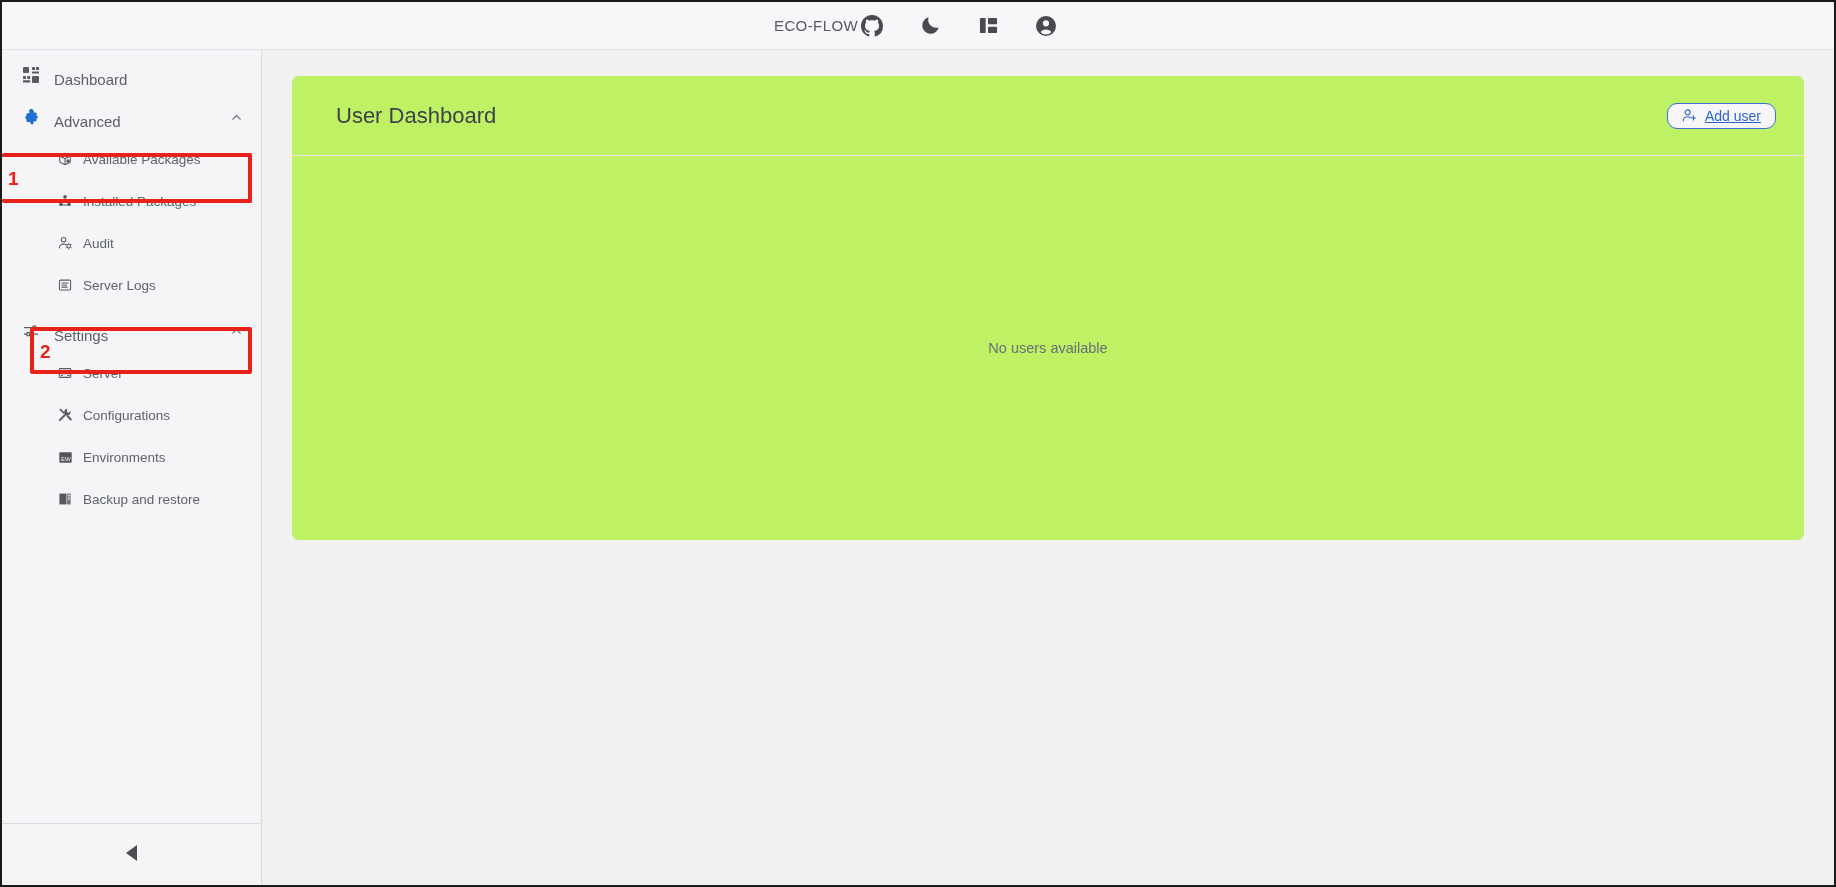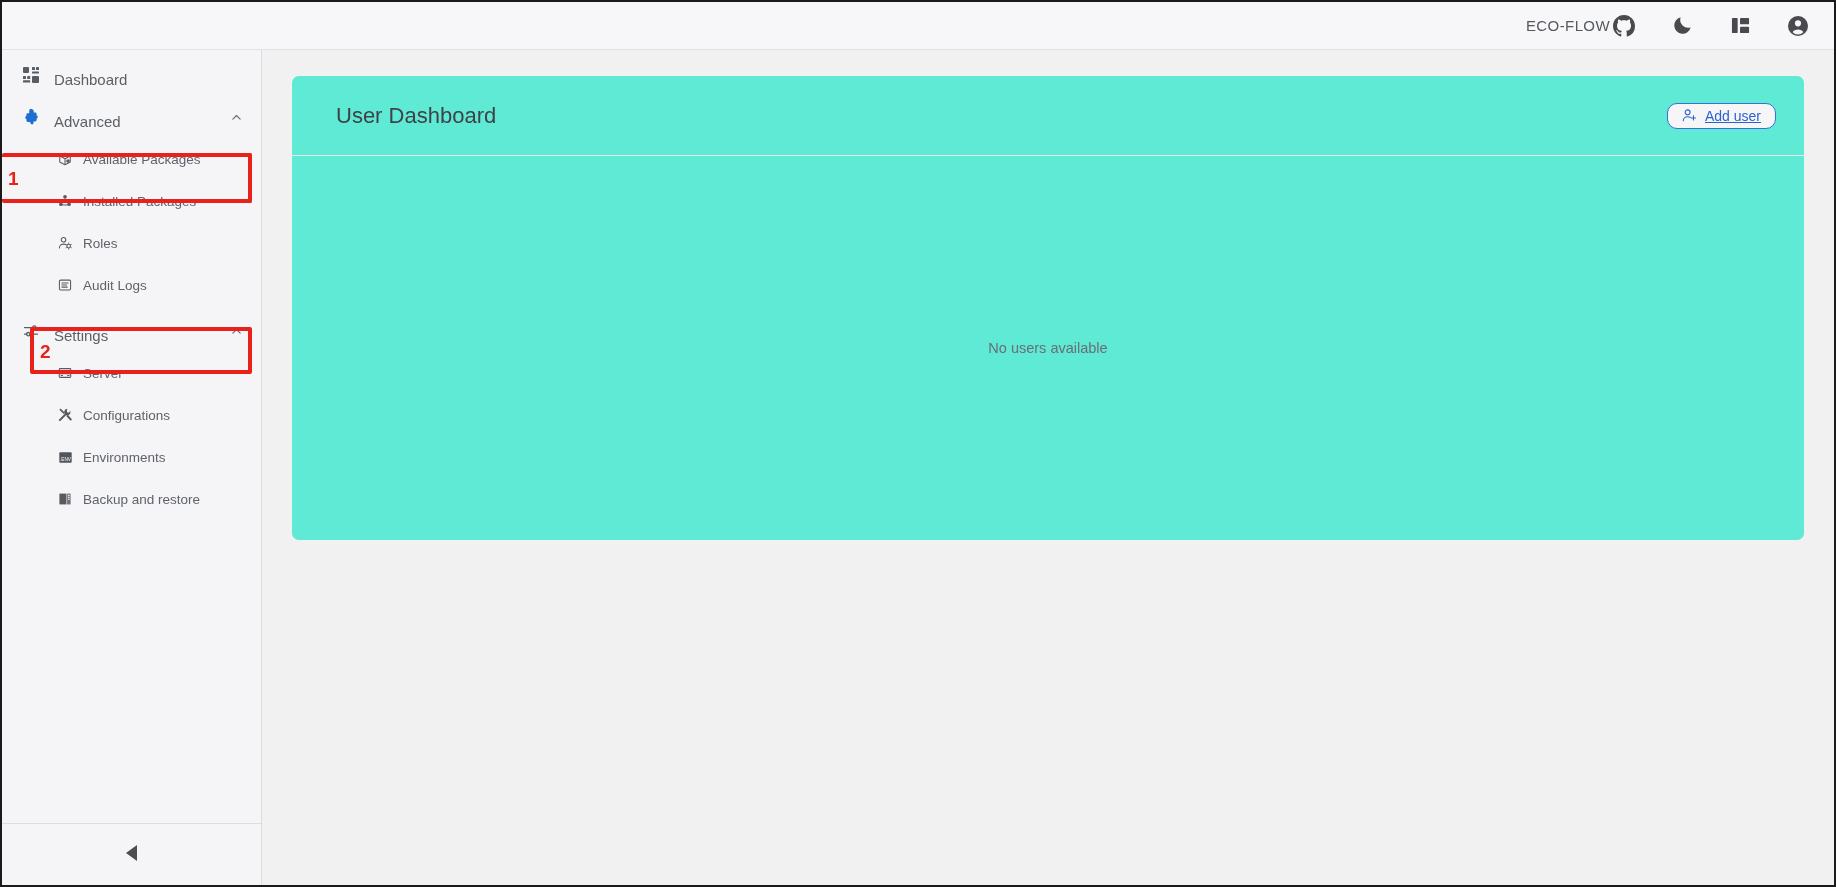--- a/index.html
+++ b/index.html
@@ -16,21 +16,21 @@
     border: 2px solid #1a1a1a;
   }
 
   
   .topbar {
     position: absolute; left: 0; top: 0;
     width: 1832px; height: 48px;
     background: #f7f7f9;
     border-bottom: 1px solid #e2e2e6;
     display: flex; align-items: center;
-    justify-content: flex-end;
+    justify-content: center;
     padding: 0 22px 0 20px;
     z-index: 20;
   }
   .brand {
     font-size: 15px; color: #55595f; letter-spacing: .4px;
     font-family: "Liberation Sans", sans-serif;
   }
   .topicons { display: flex; align-items: center; gap: 30px; }
   .icon-btn {
     width: 28px; height: 28px;
@@ -100,21 +100,21 @@
 
   
   .main {
     position: absolute; left: 260px; top: 48px;
     width: 1572px; height: 835px;
     background: #f1f1f1;
     padding: 26px 30px;
   }
   .card {
     width: 1512px; height: 464px;
-    background: #5eead4;
+    background: #bef264;
     border-radius: 7px;
     position: relative;
     text-align: right;
   }
   .card-head {
     height: 80px;
     display: flex; align-items: center; justify-content: space-between;
     padding: 0 28px 0 44px;
     border-bottom: 1px solid #e7e7ea;
   }
@@ -254,32 +254,32 @@
 
       <div class="sub-item">
         <span class="ic">
           <svg width="14" height="14" viewBox="0 0 16 16" fill="none" stroke="currentColor" stroke-width="1.2">
             <circle cx="6.3" cy="4.3" r="2.6"></circle>
             <path d="M1.6 13.6c0-2.6 2.1-4.3 4.7-4.3 1 0 1.9.2 2.6.6" stroke-linecap="round"></path>
             <circle cx="12.2" cy="11.5" r="2.1"></circle>
             <path d="M12.2 8.8v-.9M12.2 15.1v-.9M14.6 10.1l.8-.5M9 13.4l.8-.5M14.6 12.9l.8.5M9 9.6l.8.5" stroke-width=".9" stroke-linecap="round"></path>
           </svg>
         </span>
-        <span class="lbl">Roles</span>
+        <span class="lbl">Audit</span>
       </div>
 
 
       <div class="sub-item">
         <span class="ic">
           <svg width="14" height="14" viewBox="0 0 16 16" fill="none" stroke="currentColor" stroke-width="1.2">
             <rect x="1.6" y="2.4" width="12.8" height="11.2" rx="1.3"></rect>
             <path d="M4.4 5.6h7.2M4.4 8h5.4M4.4 10.4h6.2" stroke-linecap="round"></path>
           </svg>
         </span>
-        <span class="lbl">Audit Logs</span>
+        <span class="lbl">Server Logs</span>
       </div>
 
       <div class="group-gap"></div>
 
       <div class="nav-item">
         <span class="ic">
           <svg width="16" height="16" viewBox="0 0 16 16" fill="none" stroke="currentColor" stroke-width="1.3" stroke-linecap="round">
             <path d="M1.5 4.6h8.2M12.8 4.6h1.7M1.5 11.2h2.2M6.8 11.2h7.7"></path>
             <circle cx="11.3" cy="4.6" r="1.7"></circle>
               <circle cx="5.3" cy="11.2" r="1.7"></circle>

